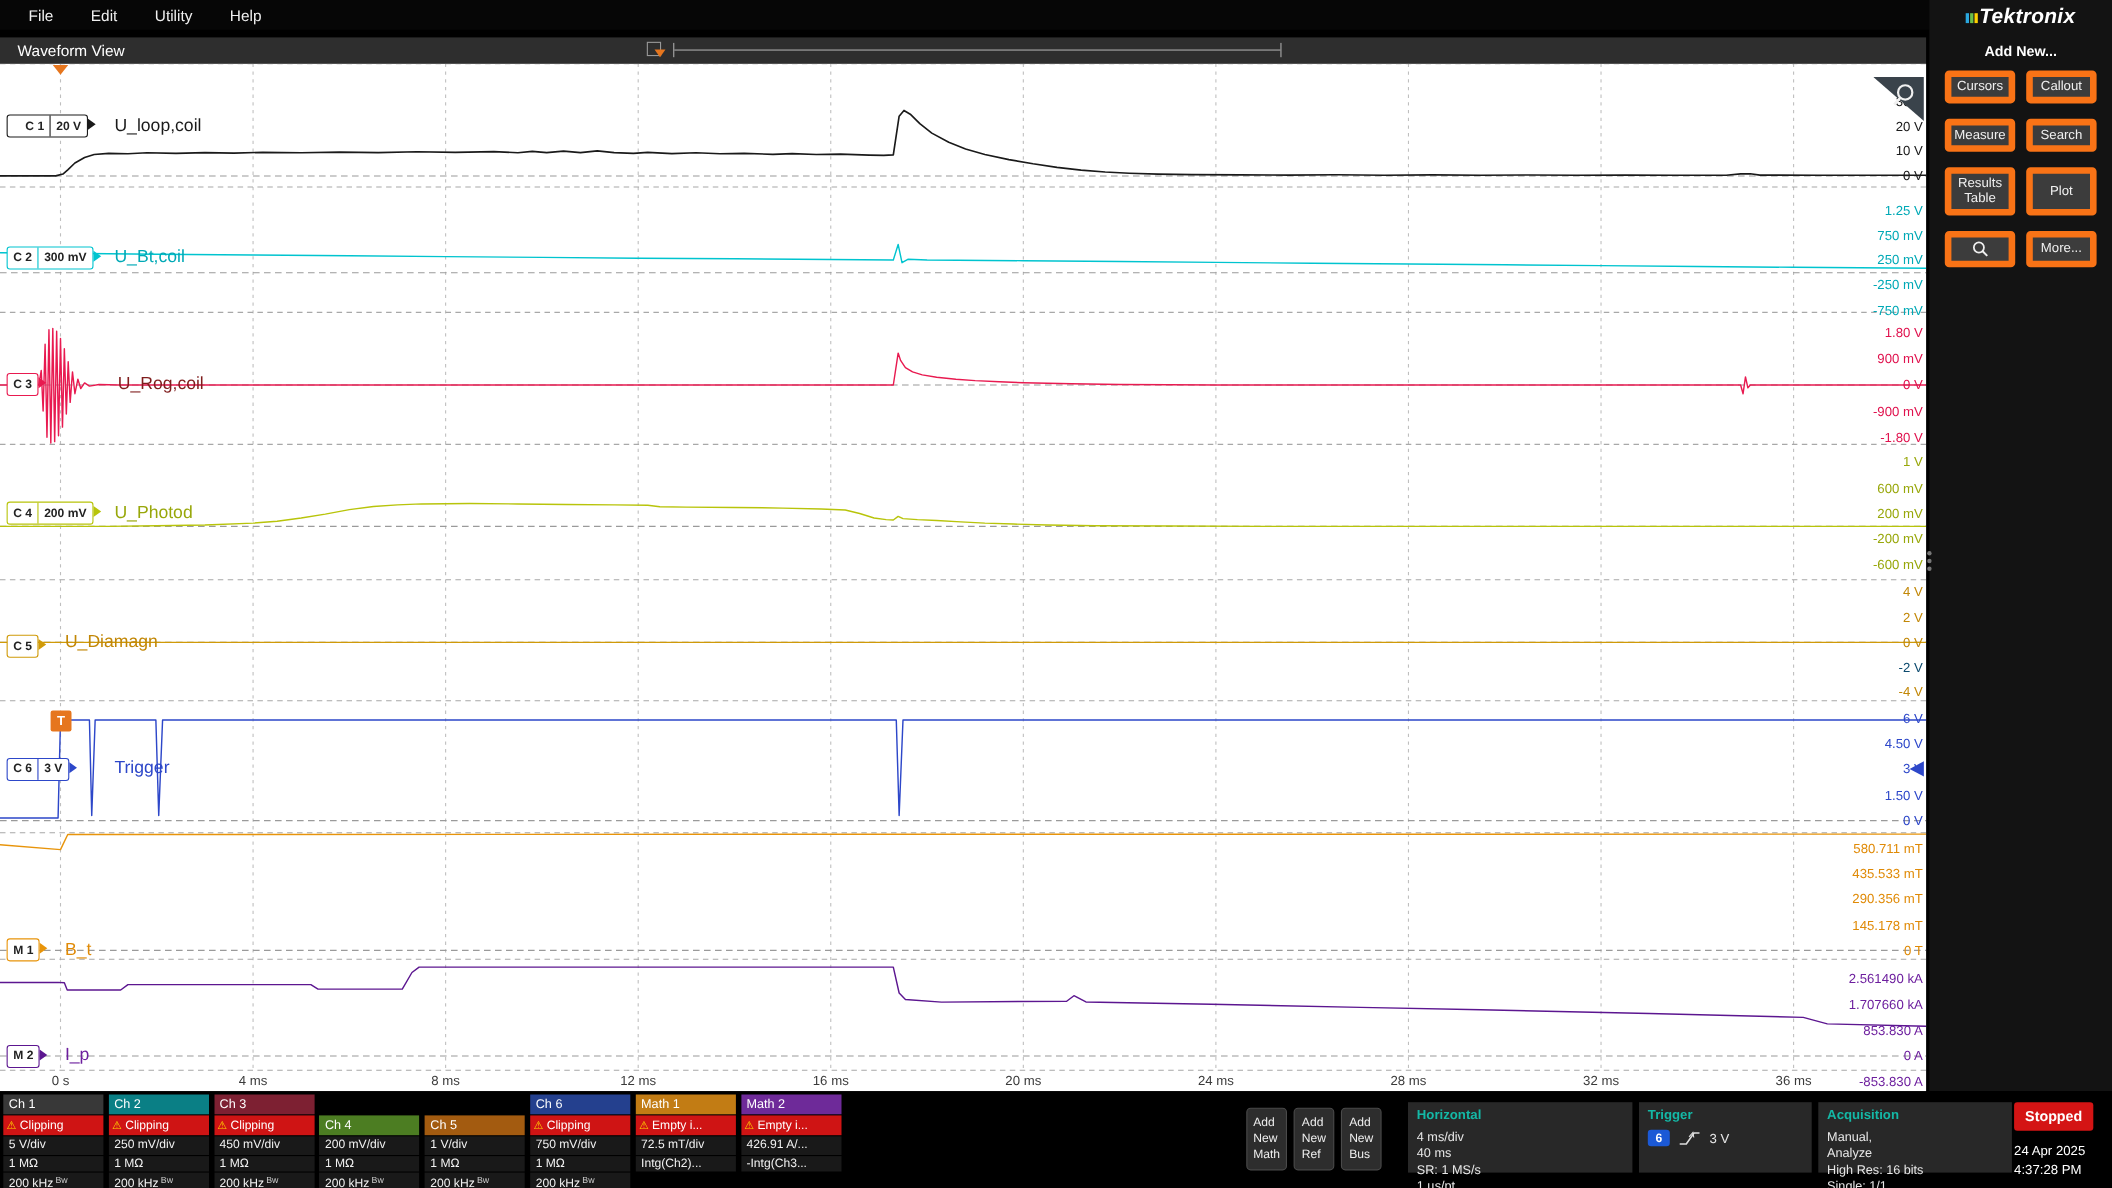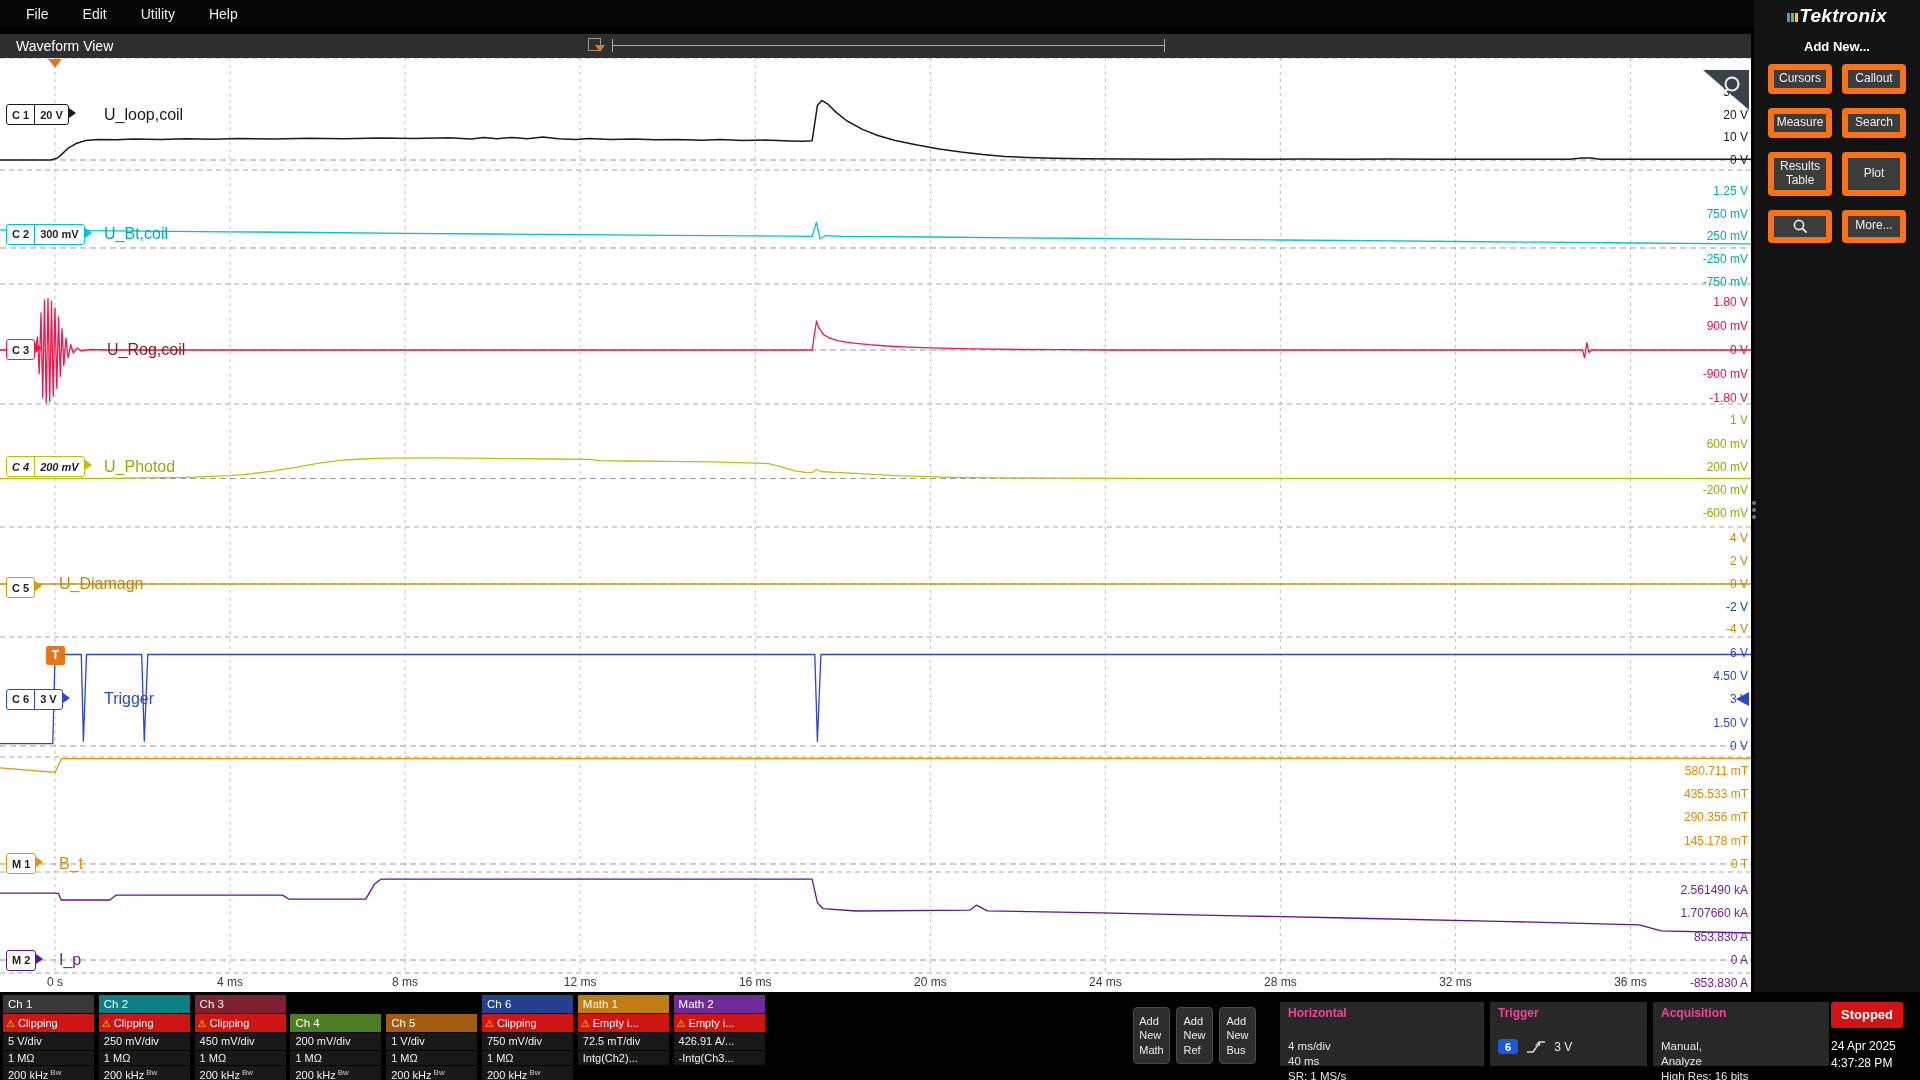--- a/index.html
+++ b/index.html
@@ -46,21 +46,21 @@
   .cb-name{position:absolute;left:0;right:0;height:18px;color:#fff;font-size:11.5px;line-height:18px;padding-left:5px;box-sizing:border-box;}
   .cb-warn{position:absolute;left:0;right:0;height:18px;background:#cf1414;color:#fff;font-size:11px;display:flex;gap:3px;padding-left:3px;align-items:center;box-sizing:border-box;}
   .wic{color:#ffd200;font-size:10px;}
   .cb-row{position:absolute;left:0;right:0;background:#191919;color:#f2f2f2;font-size:11px;padding-left:5px;box-sizing:border-box;white-space:nowrap;overflow:hidden;}
   .bw{font-size:8px;vertical-align:4px;margin-left:2px;color:#ccc;}
   .anbtn{position:absolute;top:15px;width:37px;height:57px;background:#2d2d2d;border:1px solid #4a4a4a;border-radius:4px;color:#eee;font-size:11px;line-height:1.3;white-space:pre-line;display:flex;align-items:center;justify-content:center;text-align:left;box-sizing:border-box;}
   .panel{position:absolute;top:10px;height:64px;background:#282828;color:#e8e8e8;padding:4px 8px;box-sizing:border-box;}
   .hpanel{left:1280px;width:204px;}
   .tpanel{left:1490px;width:157px;}
   .apanel{left:1653px;width:176px;}
-  .ptitle{font-size:12px;font-weight:bold;color:#ec4899;margin-bottom:19px;}
+  .ptitle{font-size:12px;font-weight:bold;color:#14b8a6;margin-bottom:7px;}
   .prow{display:flex;font-size:11.5px;line-height:15px;flex-direction:column;}
   .prow .c1{flex:1;}
   .prow .c2{width:78px;display:flex;align-items:center;gap:3px;}
   .apanel .c2{width:58px;}
   .tpos{width:0;height:0;border-left:4px solid transparent;border-right:4px solid transparent;border-top:6px solid #e6761e;display:inline-block;}
   .trow{display:flex;align-items:center;gap:8px;margin-top:3px;}
   .tsrc{background:#1b59d6;color:#fff;border-radius:3px;padding:0 7px;height:15px;font-size:11px;font-weight:bold;display:flex;align-items:center;}
   .tlev{font-size:12px;}
   .stopped{position:absolute;left:1831px;top:10px;width:72px;height:26px;background:#d41414;color:#fff;font-weight:bold;font-size:13px;text-align:center;line-height:26px;border-radius:3px;cursor:default;}
   .datebox{position:absolute;left:1831px;top:46px;color:#fff;font-size:12px;line-height:17px;}
@@ -122,21 +122,21 @@
       <polyline points="-0.1,584.0 1750.9,584.0" fill="none" stroke="#d09a08" stroke-width="1.3" stroke-linejoin="round" stroke-linecap="round"></polyline>
       <polyline points="-0.1,743.7 52.8,743.7 55.0,654.5 81.3,654.5 83.4,741.3 86.5,654.5 141.7,654.5 144.3,741.3 147.8,654.5 814.8,654.5 817.4,741.3 820.9,654.5 1750.9,654.5" fill="none" stroke="#2d47c9" stroke-width="1.3" stroke-linejoin="round" stroke-linecap="round"></polyline>
       <polyline points="-0.1,767.9 55.0,772.4 61.6,758.6 1750.9,758.3" fill="none" stroke="#e8940a" stroke-width="1.3" stroke-linejoin="round" stroke-linecap="round"></polyline>
       <polyline points="-0.1,893.1 52.8,893.1 58.5,893.4 61.1,900.0 109.7,900.0 116.3,895.1 282.6,895.1 289.1,899.2 365.7,899.2 374.5,884.1 381.0,879.2 812.1,879.2 817.4,902.7 823.1,908.7 855.9,911.0 969.7,910.2 976.3,905.2 987.2,910.9 1101.0,912.9 1236.7,915.8 1346.1,918.0 1499.2,921.3 1639.3,924.9 1661.2,930.8 1750.9,933.0" fill="none" stroke="#5c1690" stroke-width="1.3" stroke-linejoin="round" stroke-linecap="round"></polyline>
     </svg>
   <div id="plot-overlays" class="overlays">
       <div class="slabel" style="top: 27.0081px; color: rgb(26, 26, 26);">30 V</div>
       <div class="slabel" style="top: 49.6802px; color: rgb(26, 26, 26);">20 V</div>
       <div class="slabel" style="top: 72.3522px; color: rgb(26, 26, 26);">10 V</div>
       <div class="slabel" style="top: 95.0243px; color: rgb(26, 26, 26);">0 V</div>
-      <div class="wbadge" style="top: 46.1802px; border-color: rgb(26, 26, 26);">
+      <div class="wbadge" style="top: 46.1802px; border-color: rgb(26, 26, 26); padding-left: 11px;">
         <div class="wb-l">C 1</div>
         <div class="wb-v" style="border-left-color: rgb(26, 26, 26);">20 V</div>
         <div class="wb-tip" style="border-left-color: rgb(26, 26, 26);"></div>
       </div>
       <div class="wname" style="left: 104px; top: 46.6802px; color: rgb(26, 26, 26);">U_loop,coil</div>
       <div class="slabel" style="top: 125.51px; color: rgb(0, 169, 182);">1.25 V</div>
       <div class="slabel" style="top: 148.503px; color: rgb(0, 169, 182);">750 mV</div>
       <div class="slabel" style="top: 171.496px; color: rgb(0, 169, 182);">250 mV</div>
       <div class="slabel" style="top: 194.489px; color: rgb(0, 169, 182);">-250 mV</div>
       <div class="slabel" style="top: 217.482px; color: rgb(0, 169, 182);">-750 mV</div>
@@ -154,21 +154,21 @@
       <div class="wbadge" style="top: 281.492px; border-color: rgb(232, 26, 80);">
         <div class="wb-l">C 3</div>
         <div class="wb-tip" style="border-left-color: rgb(232, 26, 80);"></div>
       </div>
       <div class="wname" style="left: 87px; top: 281.992px; color: #7f1d1d; padding-left: 20px;">U_Rog,coil</div>
       <div class="slabel" style="top: 355.249px; color: rgb(152, 167, 10);">1 V</div>
       <div class="slabel" style="top: 378.544px; color: rgb(152, 167, 10);">600 mV</div>
       <div class="slabel" style="top: 401.839px; color: rgb(152, 167, 10);">200 mV</div>
       <div class="slabel" style="top: 425.135px; color: rgb(152, 167, 10);">-200 mV</div>
       <div class="slabel" style="top: 448.43px; color: rgb(152, 167, 10);">-600 mV</div>
-      <div class="wbadge" style="top: 398.339px; border-color: rgb(184, 196, 10); font-style: italic;">
+      <div class="wbadge" style="top: 398.339px; border-color: rgb(184, 196, 10);">
         <div class="wb-l">C 4</div>
         <div class="wb-v" style="border-left-color: rgb(184, 196, 10);">200 mV</div>
         <div class="wb-tip" style="border-left-color: rgb(184, 196, 10);"></div>
       </div>
       <div class="wname" style="left: 104px; top: 398.839px; color: rgb(152, 167, 10);">U_Photod</div>
       <div class="slabel" style="top: 473.489px; color: rgb(194, 135, 6);">4 V</div>
       <div class="slabel" style="top: 496.24px; color: rgb(194, 135, 6);">2 V</div>
       <div class="slabel" style="top: 518.991px; color: rgb(194, 135, 6);">0 V</div>
       <div class="slabel" style="top: 541.741px; color: #0c4a6e;">-2 V</div>
       <div class="slabel" style="top: 564.492px; color: rgb(194, 135, 6);">-4 V</div>

